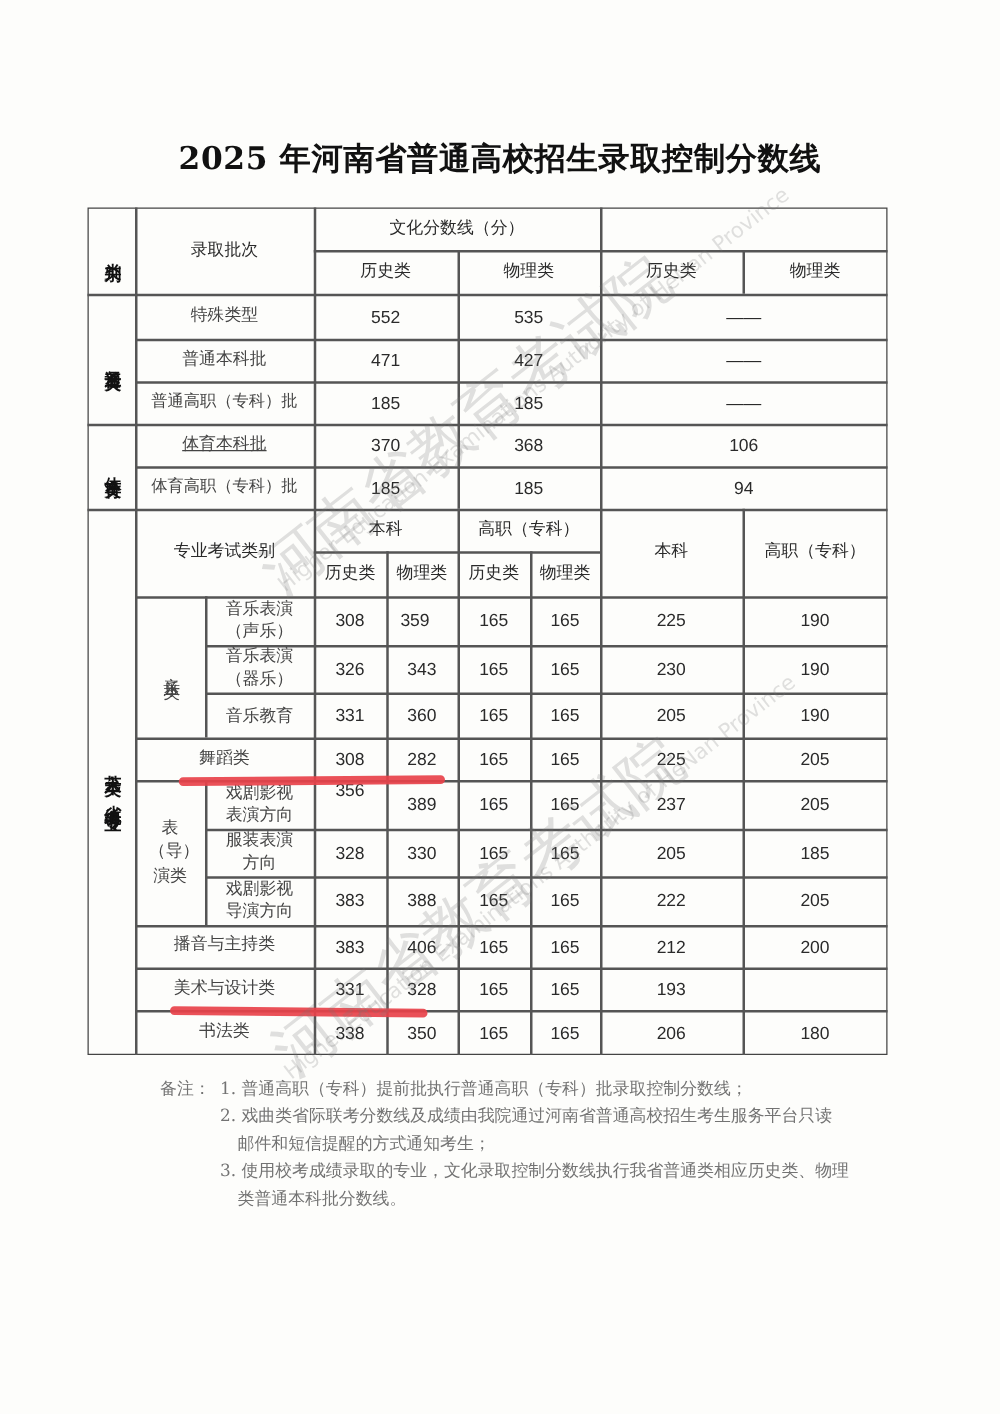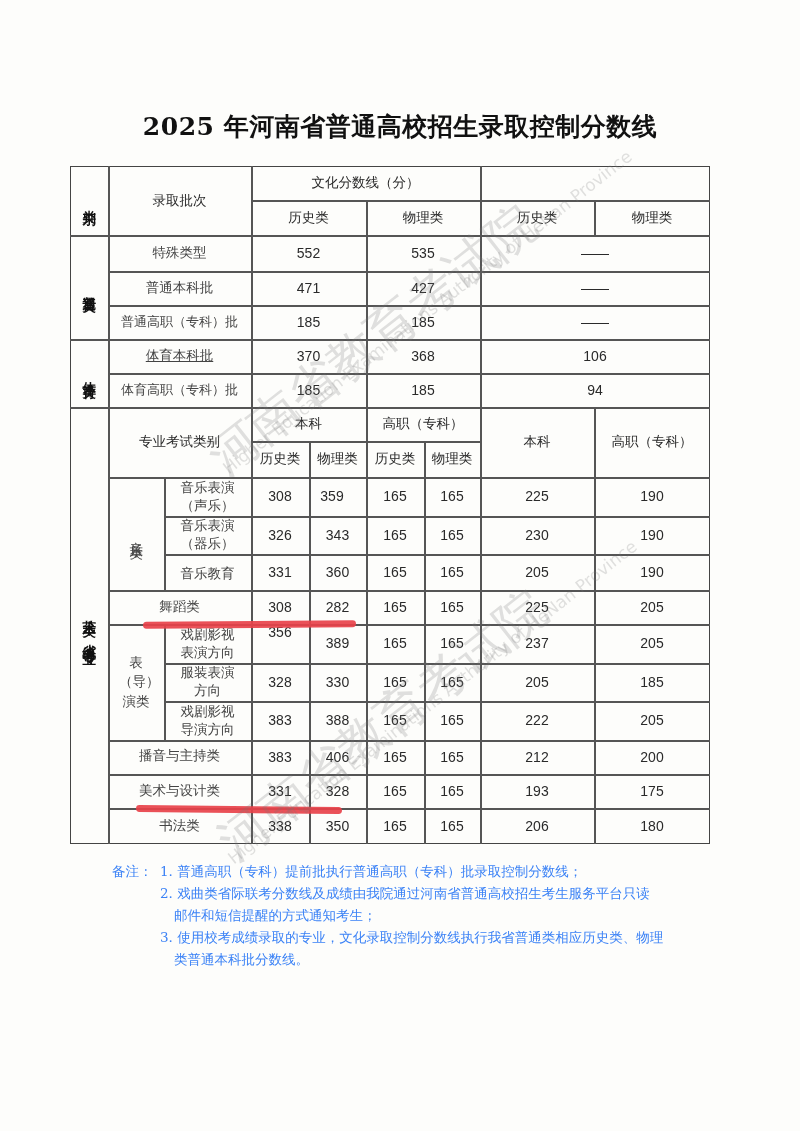--- a/index.html
+++ b/index.html
@@ -12,21 +12,21 @@
         text-align:center;font-size:13.5px;line-height:1.3;color:#2a2a2a;
         font-family:"DejaVu Sans","Liberation Sans",sans-serif;}
   .serif{font-family:"DejaVu Serif","Liberation Serif",serif;color:#444;}
   .num{font-family:"Liberation Sans","DejaVu Sans",sans-serif;font-size:14px;}
   .vert{writing-mode:vertical-rl;text-orientation:upright;letter-spacing:2px;}
   .bold{font-weight:bold;color:#111;}
   .hline{position:absolute;height:1.5px;background:#555;}
   .vline{position:absolute;width:1.5px;background:#555;}
   .border{position:absolute;border:1.5px solid #444;box-sizing:border-box;}
   .red{position:absolute;height:7px;background:#e8424a;border-radius:4px;opacity:0.92;}
-  .notes{position:absolute;left:112px;top:860px;width:600px;font-size:13.5px;line-height:22px;color:#3b82f6;
+  .notes{position:absolute;left:128px;top:860px;width:600px;font-size:13.5px;line-height:22px;color:#737373;
          font-family:"DejaVu Serif","Liberation Serif",serif;}
   .notes .row{display:flex;}
   .notes .lbl{width:48px;flex:none;}
   .notes .indent{padding-left:62px;}
   .wm{position:absolute;color:rgba(120,120,120,0.22);font-family:"DejaVu Serif",serif;white-space:nowrap;
       pointer-events:none;transform-origin:left center;}
 </style>
 </head>
 <body>
 
@@ -207,21 +207,20 @@
   <div class="cell num" style="left:424px;top:740px;width:56px;height:34px;">165</div>
   <div class="cell num" style="left:480px;top:740px;width:114px;height:34px;">212</div>
   <div class="cell num" style="left:594px;top:740px;width:116px;height:34px;text-align:center;">200</div>
 
   <div class="cell serif" style="left:108px;top:774px;width:143px;height:34px;">美术与设计类</div>
   <div class="cell num" style="left:251px;top:774px;width:58px;height:34px;">331</div>
   <div class="cell num" style="left:309px;top:774px;width:57px;height:34px;">328</div>
   <div class="cell num" style="left:366px;top:774px;width:58px;height:34px;">165</div>
   <div class="cell num" style="left:424px;top:774px;width:56px;height:34px;">165</div>
   <div class="cell num" style="left:480px;top:774px;width:114px;height:34px;">193</div>
-  <div class="cell num" style="left:594px;top:774px;width:116px;height:34px;">175</div>
 
   <div class="cell serif" style="left:108px;top:808px;width:143px;height:36px;">书法类</div>
   <div class="cell num" style="left:251px;top:808px;width:58px;height:36px;">338</div>
   <div class="cell num" style="left:309px;top:808px;width:57px;height:36px;">350</div>
   <div class="cell num" style="left:366px;top:808px;width:58px;height:36px;">165</div>
   <div class="cell num" style="left:424px;top:808px;width:56px;height:36px;">165</div>
   <div class="cell num" style="left:480px;top:808px;width:114px;height:36px;">206</div>
   <div class="cell num" style="left:594px;top:808px;width:116px;height:36px;">180</div>
 
   <div class="red" style="left:143px;top:621px;width:213px;transform:rotate(-0.4deg);"></div>

